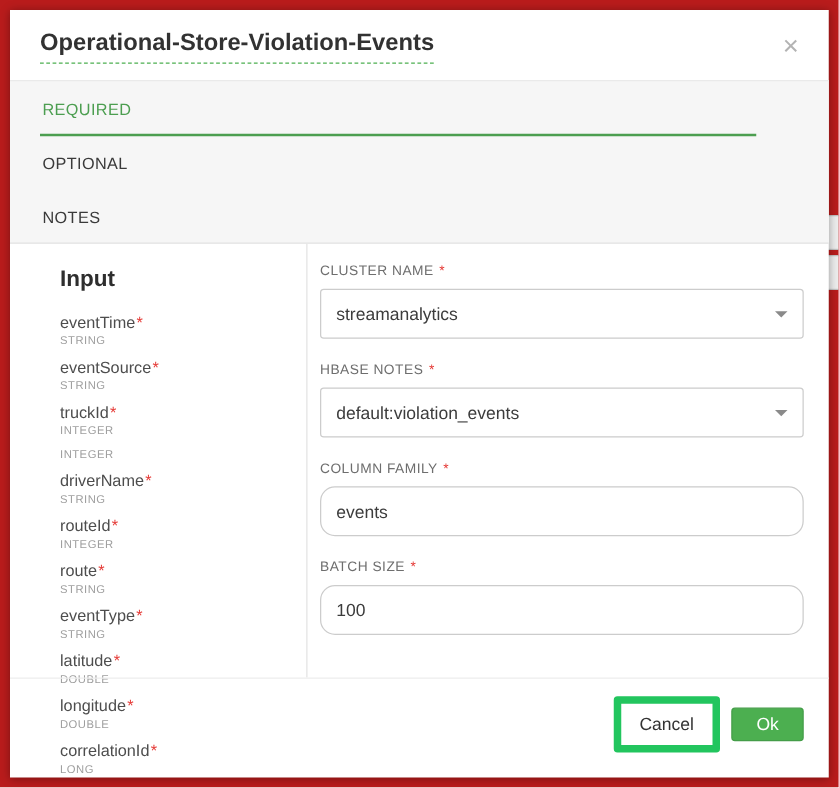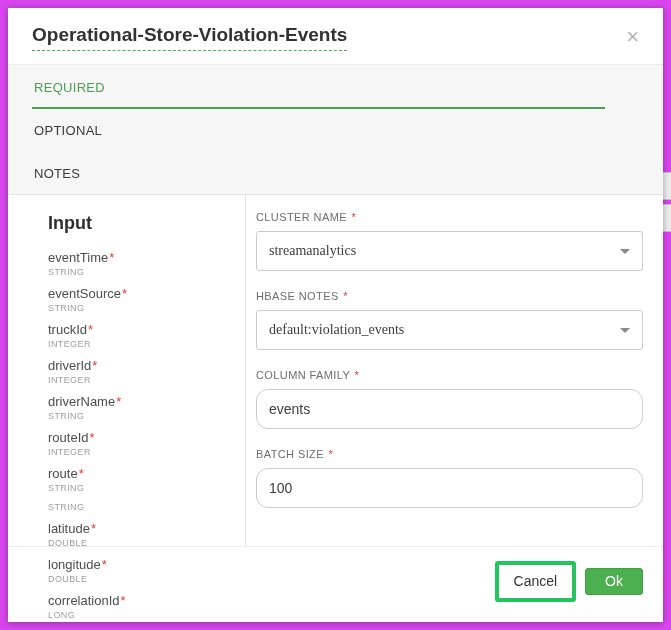--- a/index.html
+++ b/index.html
@@ -3,21 +3,21 @@
 <meta charset="utf-8">
 <style>
   html,body { margin:0; padding:0; }
   body {
     width:671px; height:630px;
     font-family:"Liberation Sans", sans-serif;
     -webkit-font-smoothing:antialiased;
   }
   .page {
     position:relative; width:671px; height:630px;
-    background:#d946ef; overflow:hidden;
+    background:#b91c1c; overflow:hidden;
   }
   .clipped {
     position:absolute; right:0; width:15px; height:26px;
     background:#ededed; border:1px solid #c2c2c2; border-right:none;
     border-radius:2px 0 0 2px;
   }
   .c1 { top:172px; }
   .c2 { top:204px; }
   .modal {
     position:absolute; left:8px; top:8px; right:8px; bottom:8px;
@@ -62,37 +62,36 @@
     letter-spacing:0.4px; margin-bottom:8px;
   }
   .control {
     box-sizing:border-box; width:100%; height:40px;
     border:1px solid #cccccc; border-radius:3px; background:#fff;
     font-size:14px; color:#3c3c3c; padding:0 12px;
   }
   .select {
     display:flex; align-items:center; justify-content:space-between;
     cursor:pointer;
-    font-family:Liberation Serif, serif;
   }
   .caret {
     width:0; height:0; flex:none;
     border-left:5px solid transparent; border-right:5px solid transparent;
     border-top:5px solid #8a8a8a;
   }
   input.control { outline:none; font-family:inherit;border-radius:12px; }
   .footer {
     display:flex; justify-content:flex-end; align-items:center; gap:9px;
     padding:14px 20px 20px; border-top:1px solid #ededed;
   }
   .btn {
     font-family:inherit; font-size:14px; border-radius:3px;
     padding:9px 15px; cursor:pointer; line-height:1.1;
   }
-  .btn-cancel { background:#ffffff; border:4px solid #22c55e; color:#333333; }
+  .btn-cancel { background:#ffffff; border:6px solid #22c55e; color:#333333; }
   .btn-ok { background:#4caf50; border:1px solid #449d48; color:#ffffff; padding:5px 19px; }
 </style>
 </head>
 <body>
 
 <div class="page">
 
   <div class="clipped c1"></div>
   <div class="clipped c2"></div>
 
@@ -120,36 +119,36 @@
         </div>
         <div class="schema-field">
           <div class="fname"><span>eventSource</span><span class="req">*</span></div>
           <div class="ftype">STRING</div>
         </div>
         <div class="schema-field">
           <div class="fname"><span>truckId</span><span class="req">*</span></div>
           <div class="ftype">INTEGER</div>
         </div>
         <div class="schema-field">
-          <div class="fname"><span>driverId</span><span class="req">*</span></div>
           <div class="ftype">INTEGER</div>
         </div>
         <div class="schema-field">
           <div class="fname"><span>driverName</span><span class="req">*</span></div>
           <div class="ftype">STRING</div>
         </div>
         <div class="schema-field">
           <div class="fname"><span>routeId</span><span class="req">*</span></div>
           <div class="ftype">INTEGER</div>
         </div>
         <div class="schema-field">
           <div class="fname"><span>route</span><span class="req">*</span></div>
           <div class="ftype">STRING</div>
         </div>
         <div class="schema-field">
+          <div class="fname"><span>eventType</span><span class="req">*</span></div>
           <div class="ftype">STRING</div>
         </div>
         <div class="schema-field">
           <div class="fname"><span>latitude</span><span class="req">*</span></div>
           <div class="ftype">DOUBLE</div>
         </div>
         <div class="schema-field">
           <div class="fname"><span>longitude</span><span class="req">*</span></div>
           <div class="ftype">DOUBLE</div>
         </div>

